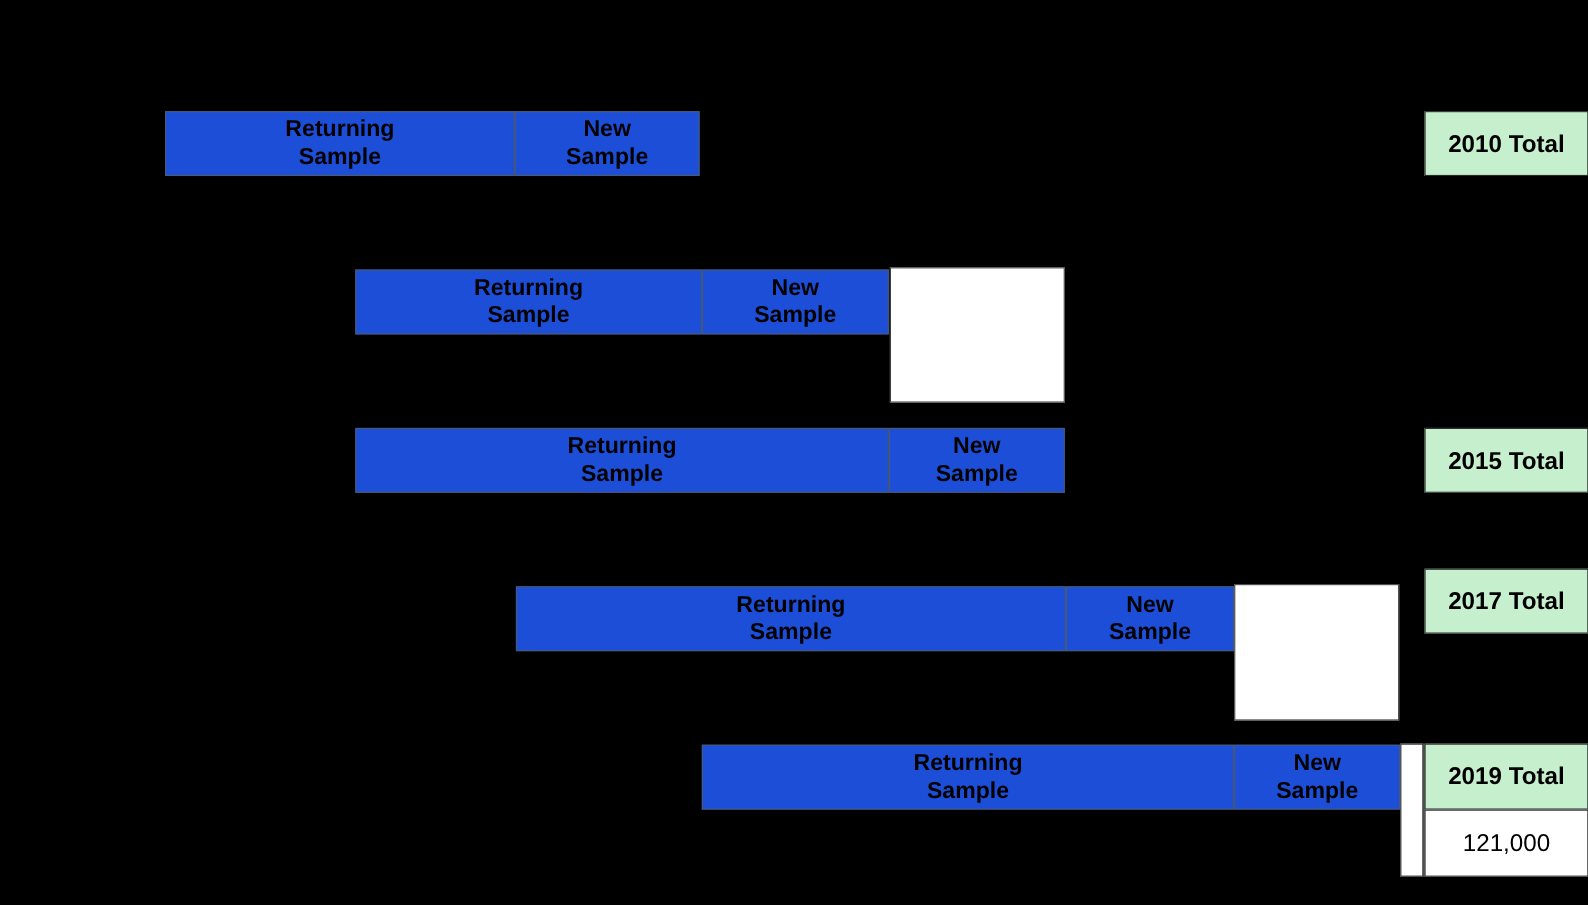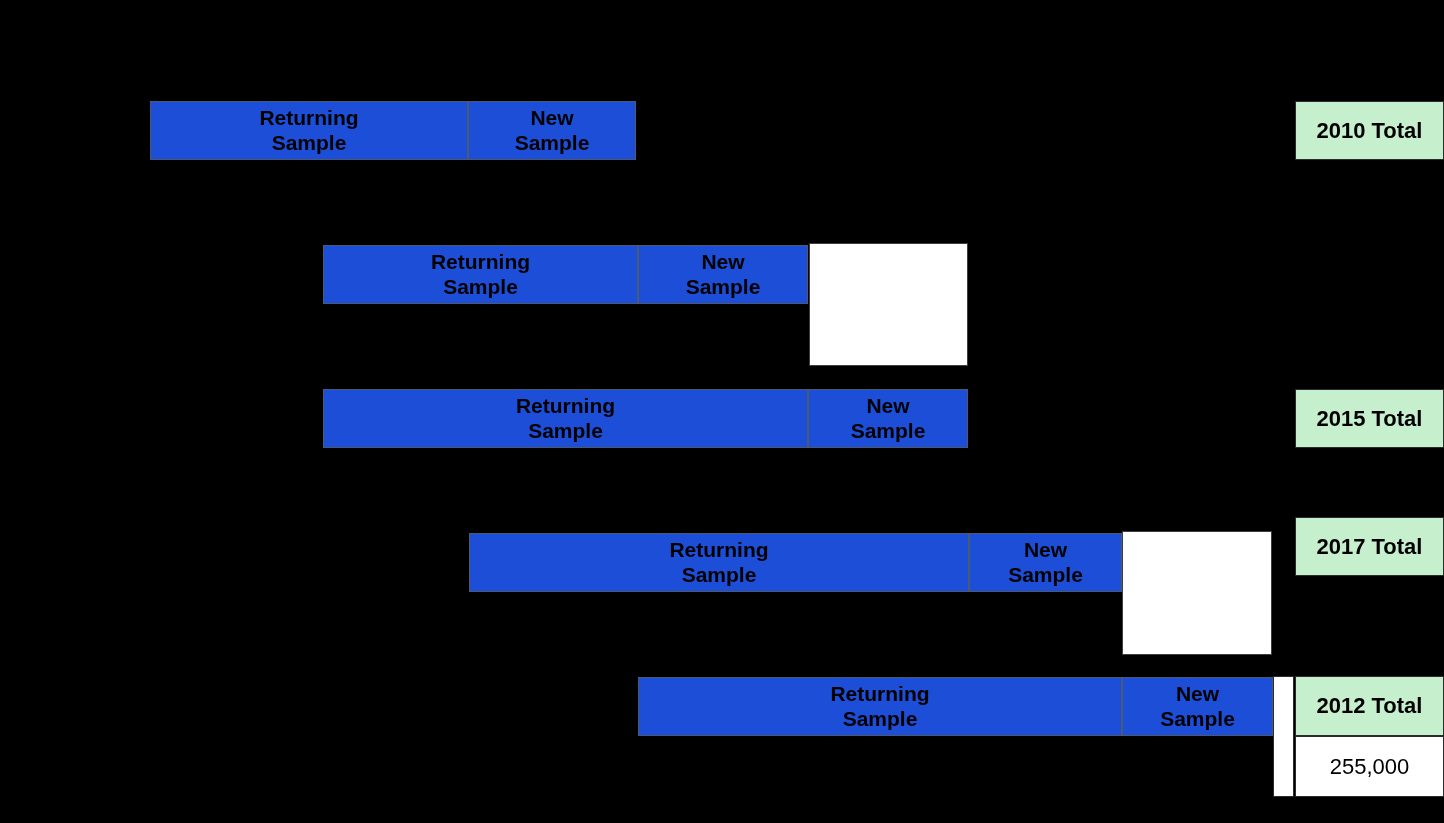--- a/index.html
+++ b/index.html
@@ -116,19 +116,19 @@
   <div class="box seg" style="left:638px; top:677px; width:484px; height:59px;">
     <span class="lbl">Returning
 Sample</span>
   </div>
   <div class="box seg" style="left:1122px; top:677px; width:151px; height:59px;">
     <span class="lbl">New
 Sample</span>
   </div>
   <div class="box strip" style="left:1273px; top:676px; width:21px; height:121px;"></div>
   <div class="box total" style="left:1295px; top:676px; width:149px; height:60px;">
-    <span>2012 Total</span>
+    <span>2019 Total</span>
   </div>
   <div class="box value" style="left:1295px; top:736px; width:149px; height:61px;">
-    <span>255,000</span>
+    <span>121,000</span>
   </div>
 
 </div>
 
 </body></html>

